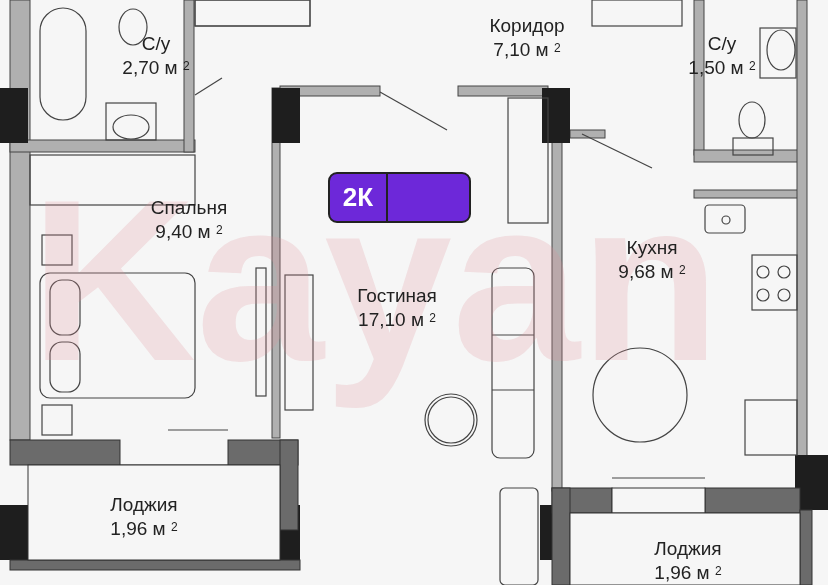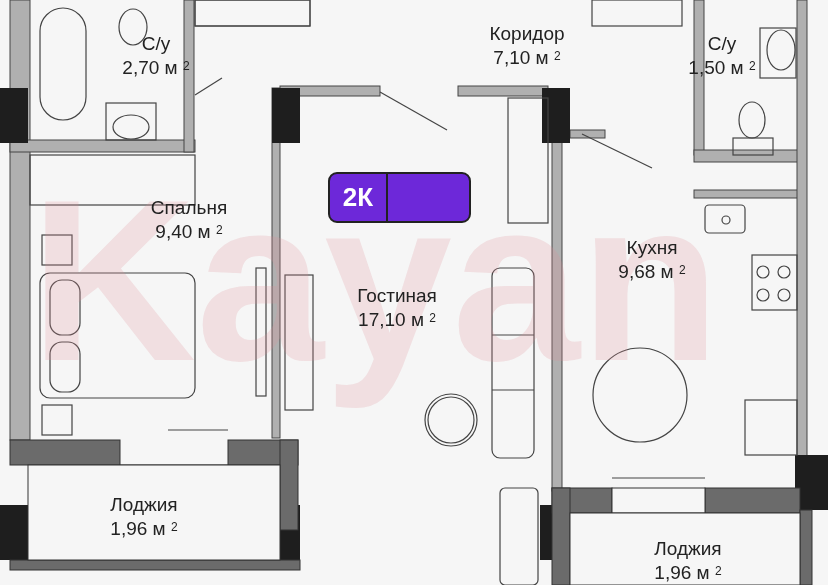--- a/index.html
+++ b/index.html
@@ -128,21 +128,21 @@
 
 <div class="badge">
   <div class="rooms">2К</div>
 </div>
 
 <div id="labels">
     <div class="room-label" style="left: 156px; top: 32px;">
       <div>С/у</div>
       <div class="area">2,70 м <sup>2</sup></div>
     </div>
-    <div class="room-label" style="left: 527px; top: 22px;">
+    <div class="room-label" style="left: 527px; top: 14px;">
       <div>Коридор</div>
       <div class="area">7,10 м <sup>2</sup></div>
     </div>
     <div class="room-label" style="left: 722px; top: 32px;">
       <div>С/у</div>
       <div class="area">1,50 м <sup>2</sup></div>
     </div>
     <div class="room-label" style="left: 189px; top: 196px;">
       <div>Спальня</div>
       <div class="area">9,40 м <sup>2</sup></div>

